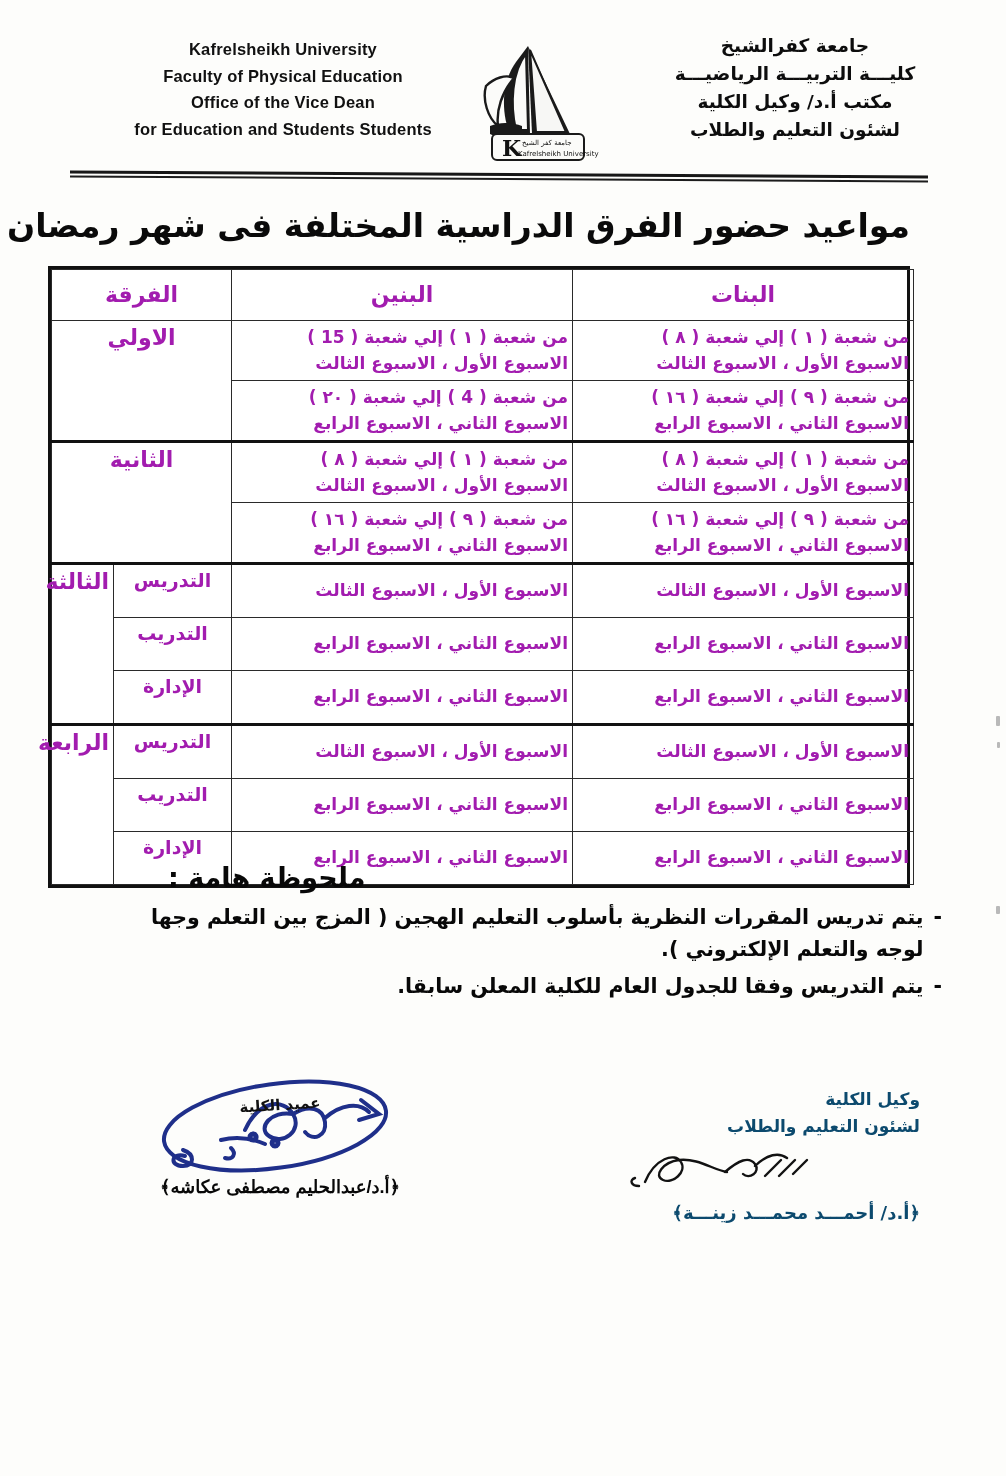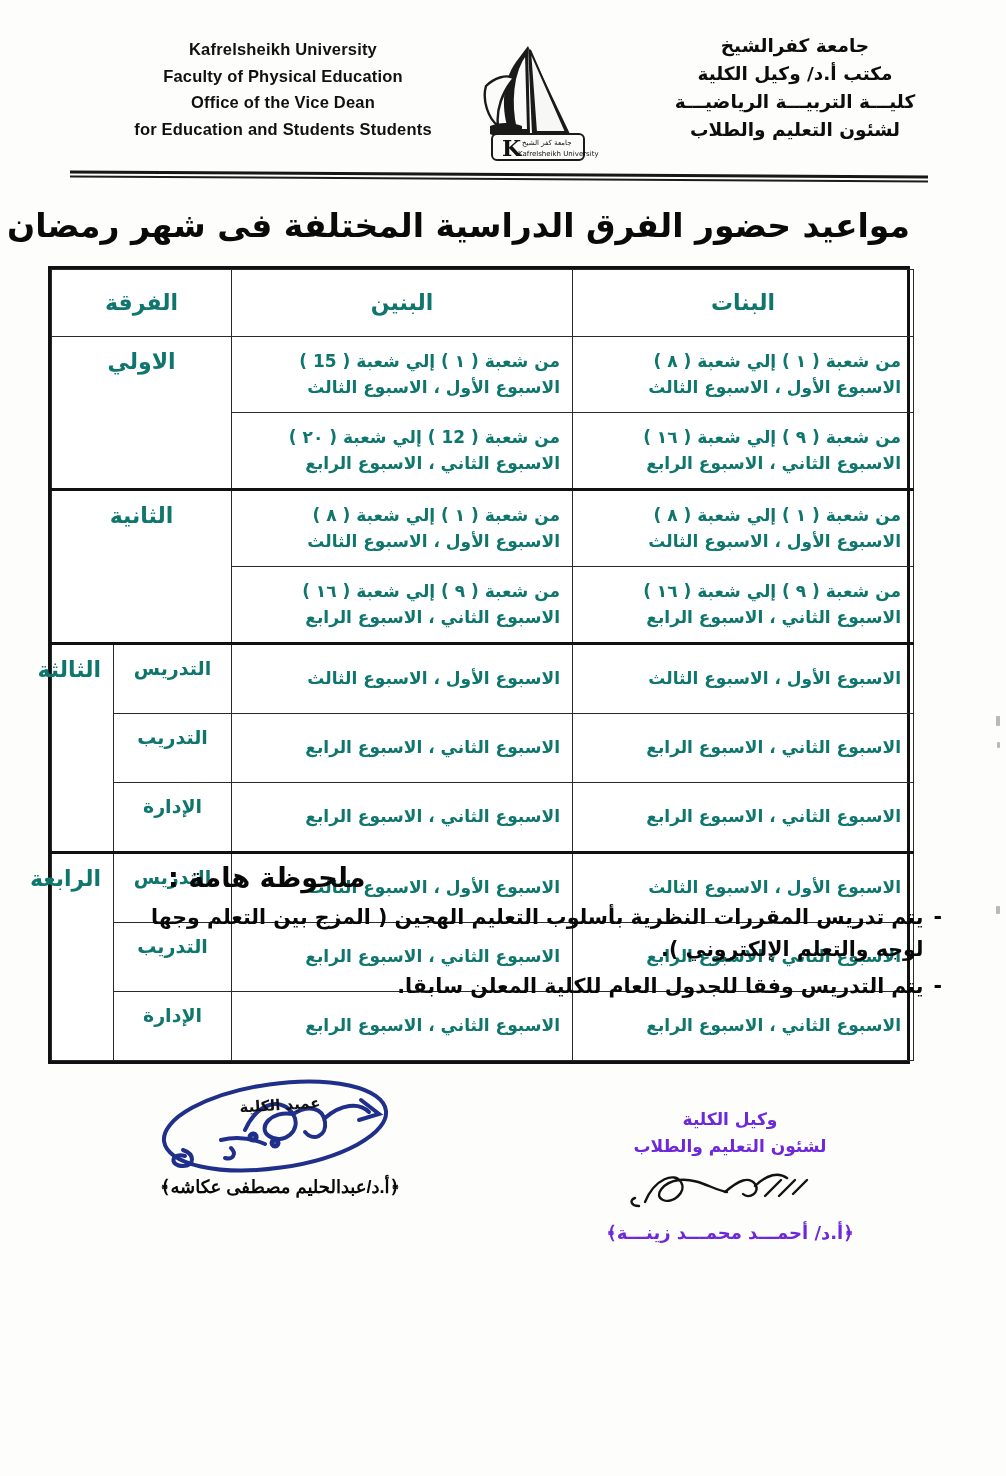--- a/index.html
+++ b/index.html
@@ -106,23 +106,23 @@
   }
   table.sched {
     width: 100%;
     border-collapse: collapse;
     direction: rtl;
     table-layout: fixed;
     font-family: "DejaVu Sans", sans-serif;
   }
   table.sched td, table.sched th {
     border: 1px solid #2a2a2a;
-    padding: 12px;
+    padding: 4px;
     vertical-align: top;
-    color: #0f766e;
+    color: #a21caf;
   }
   .col-grade  { width: 62px; }
   .col-sub    { width: 118px; }
   .col-boys   { width: 341px; }
   .col-girls  { width: 341px; }
 
   th.hcell {
     text-align: center;
     font-weight: bold;
     font-size: 22px;
@@ -203,25 +203,23 @@
     flex: 1 1 auto;
     text-align: right;
   }
 
   
   .sig-right {
     position: absolute;
     left: 540px;
     top: 1086px;
     width: 380px;
-    text-align: center;
-    direction: rtl;
-    font-family: "DejaVu Sans", sans-serif;
-    color: #6d28d9;
-    margin-top: 20px;
+    direction: rtl;
+    font-family: "DejaVu Sans", sans-serif;
+    color: #0c4a6e;
   }
   .sig-left {
     position: absolute;
     left: 110px;
     top: 1096px;
     width: 340px;
     text-align: center;
     direction: rtl;
     font-family: Liberation Sans, sans-serif;
     color: #080808;
@@ -298,22 +296,22 @@
         <path d="M24 92 C34 88 44 88 56 92 L56 102 C42 106 32 104 24 100 Z" fill="#1a1a1a"></path>
         <rect x="26" y="100" width="92" height="26" rx="5" fill="#fbfbf9" stroke="#1a1a1a" stroke-width="2"></rect>
         <text x="36" y="122" font-family="DejaVu Serif, serif" font-size="22" font-weight="bold" fill="#111">K</text>
         <text x="56" y="111" font-family="DejaVu Sans, sans-serif" font-size="7" fill="#111">جامعة كفر الشيخ</text>
         <text x="52" y="122" font-family="DejaVu Sans, sans-serif" font-size="7" fill="#111">Kafrelsheikh University</text>
       </svg>
     </div>
 
     <div class="hdr-ar">
       <div>جامعة كفرالشيخ</div>
+      <div>كليـــة التربيـــة الرياضيـــة</div>
       <div>مكتب أ.د/ وكيل الكلية</div>
-      <div>كليـــة التربيـــة الرياضيـــة</div>
       <div>لشئون التعليم والطلاب</div>
     </div>
   </div>
 
   <div class="rule">
     <div class="l1"></div>
       <div class="l2"></div>
   </div>
 
   <div class="doc-title">مواعيد حضور الفرق الدراسية المختلفة فى شهر رمضان</div>
@@ -345,21 +343,21 @@
             <span class="l2">الاسبوع الأول  ،  الاسبوع الثالث</span>
           </td>
           <td class="grade" colspan="2" rowspan="2">الاولي</td>
         </tr>
         <tr>
           <td class="slot">
             <span class="l1">من شعبة ( ٩ ) إلي شعبة ( ١٦ )</span>
             <span class="l2">الاسبوع الثاني  ،     الاسبوع الرابع</span>
           </td>
           <td class="slot">
-            <span class="l1">من شعبة ( 12 ) إلي شعبة ( ٢٠ )</span>
+            <span class="l1">من شعبة ( 4 ) إلي شعبة ( ٢٠ )</span>
             <span class="l2">الاسبوع الثاني  ،  الاسبوع الرابع</span>
           </td>
         </tr>
 
         <tr>
           <td class="slot thick-top">
             <span class="l1">من شعبة ( ١ ) إلي شعبة ( ٨ )</span>
             <span class="l2">الاسبوع الأول  ،  الاسبوع الثالث</span>
           </td>
           <td class="slot thick-top">

